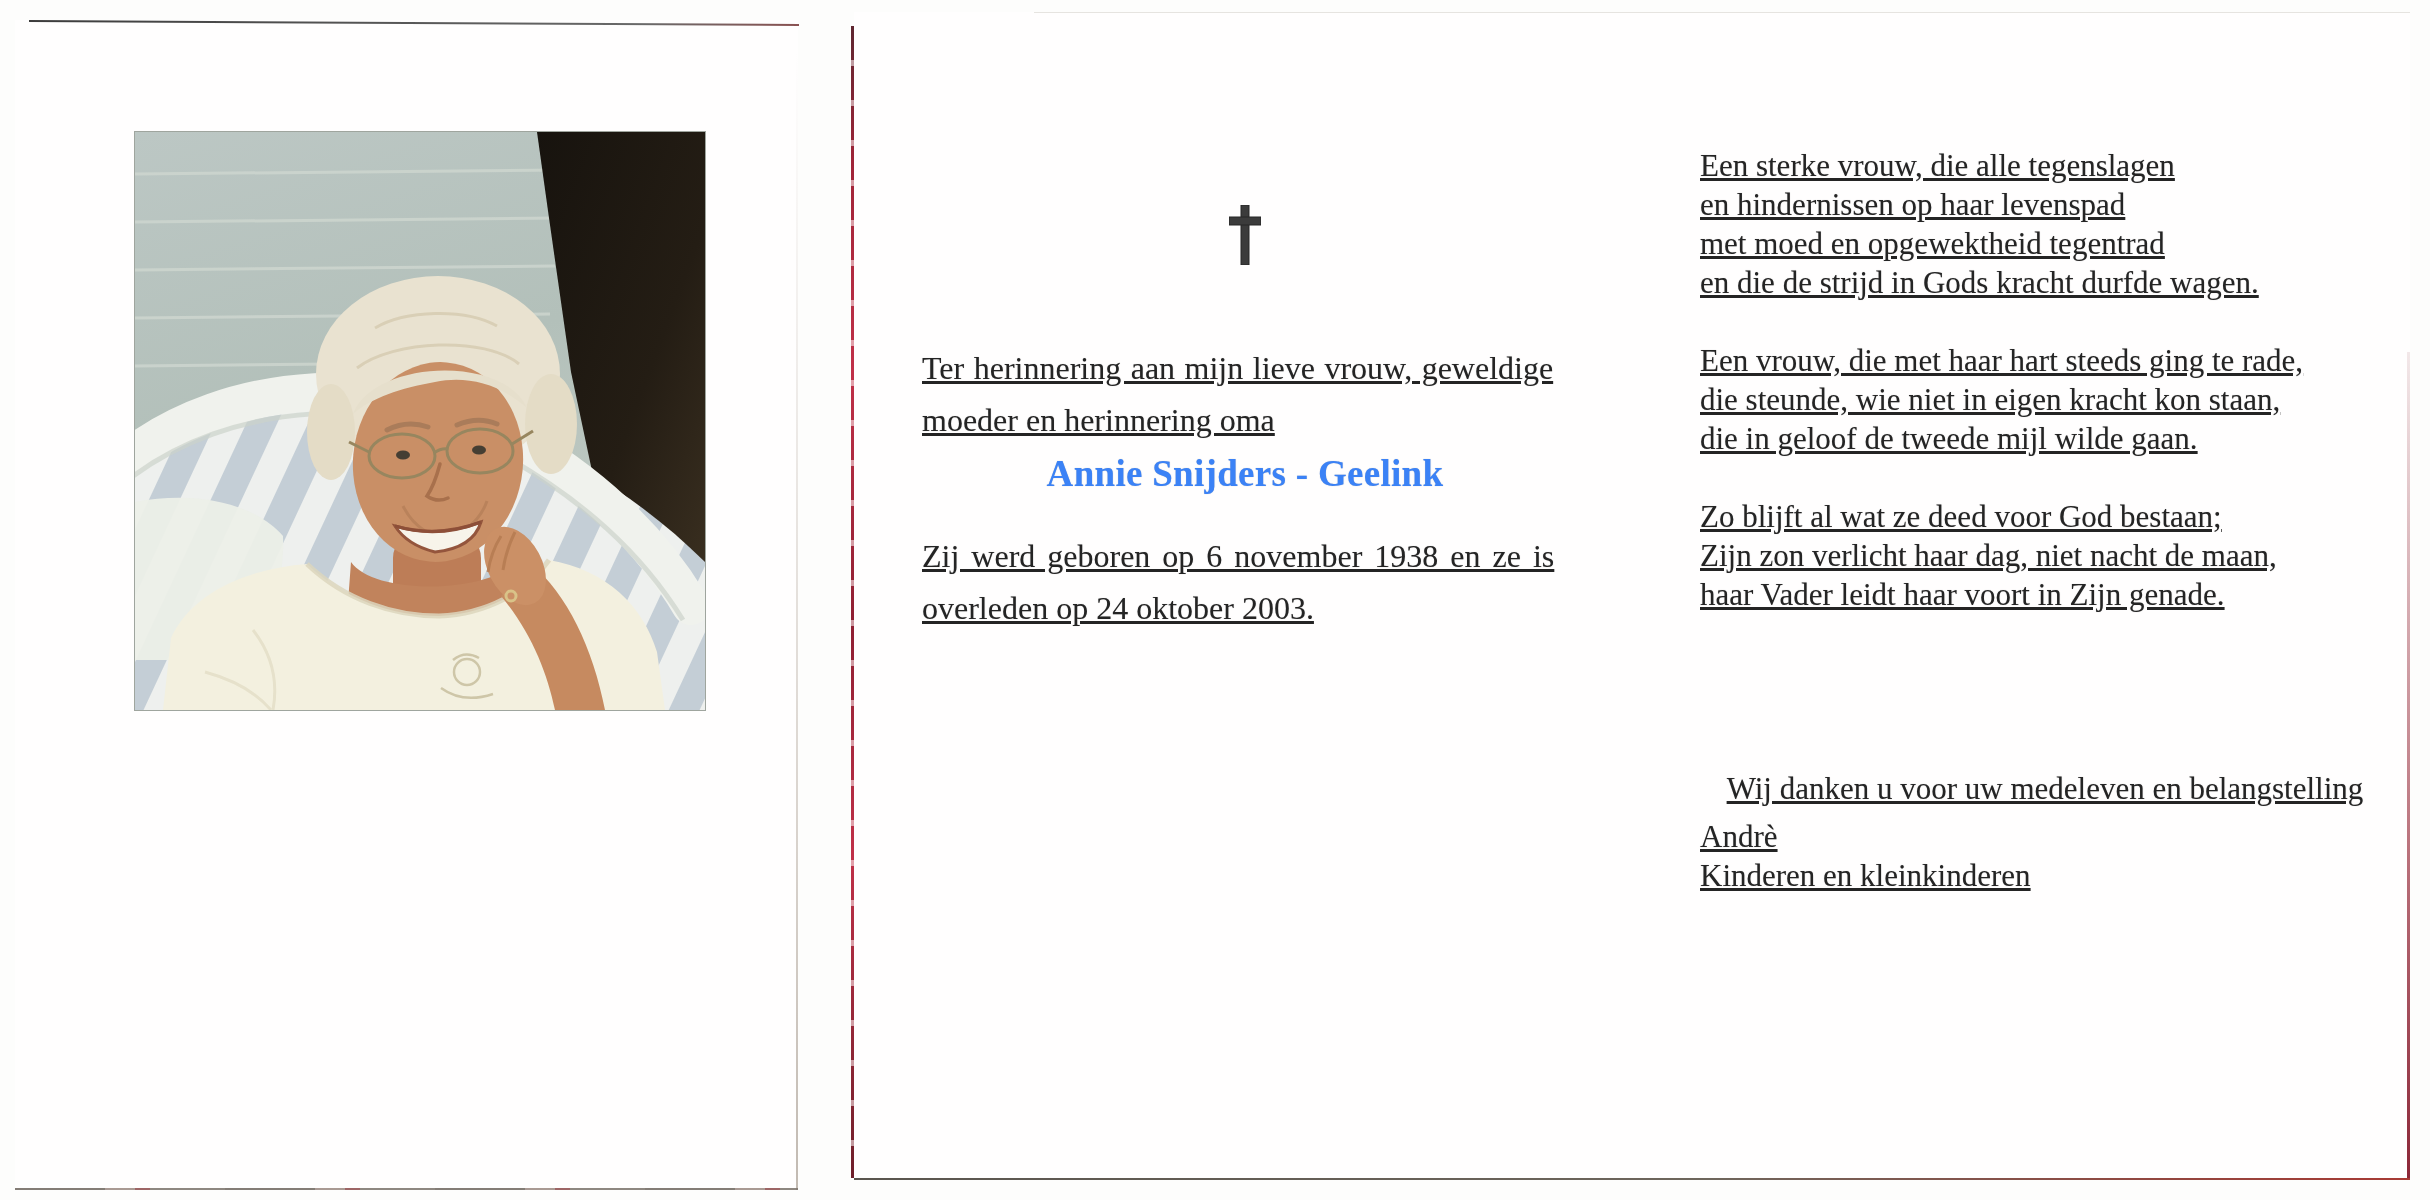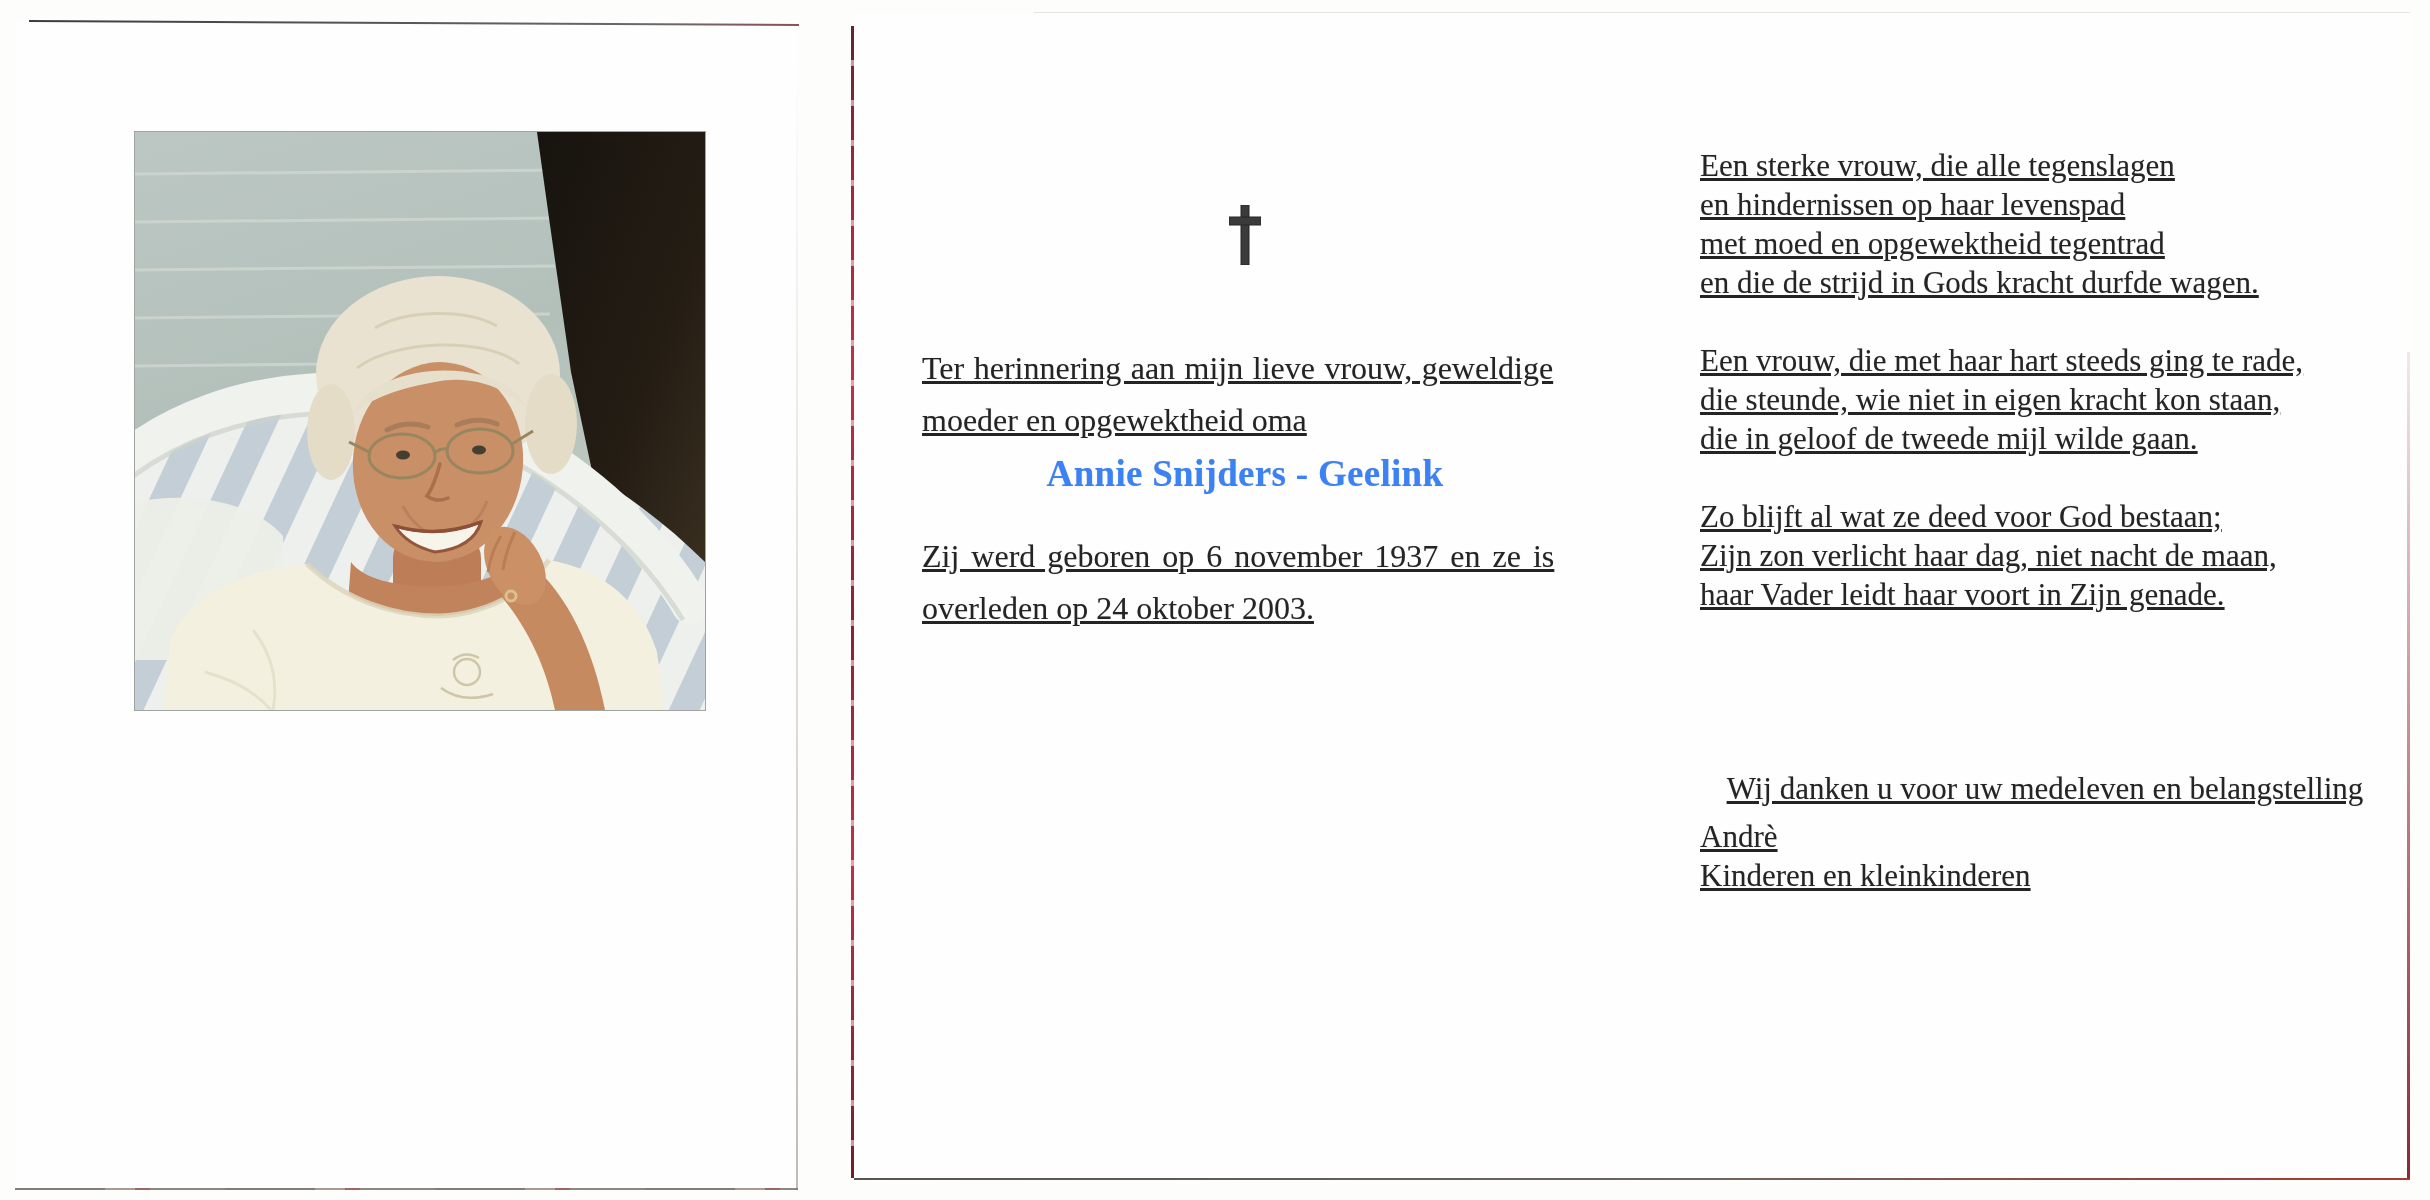--- a/index.html
+++ b/index.html
@@ -193,27 +193,27 @@
     <div class="middle-panel">
       <div class="cross-wrap">
         <svg width="32" height="60" viewBox="0 0 32 60">
           <rect x="12" y="0" width="8" height="60" fill="#3b3b3b" stroke="#272727" stroke-width="1"></rect>
           <rect x="0" y="12" width="32" height="8" fill="#3b3b3b" stroke="#272727" stroke-width="1"></rect>
         </svg>
       </div>
 
       <div class="intro soft">
         <div class="t-line ws1">Ter herinnering aan mijn lieve vrouw, geweldige</div>
-        <div class="t-line">moeder en opgewektheid oma</div>
+        <div class="t-line">moeder en herinnering oma</div>
       </div>
 
       <div class="name soft">Annie Snijders - Geelink</div>
 
       <div class="dates soft">
-        <div class="t-line ws4">Zij werd geboren op 6 november 1937 en ze is</div>
+        <div class="t-line ws4">Zij werd geboren op 6 november 1938 en ze is</div>
         <div class="t-line">overleden op 24 oktober 2003.</div>
       </div>
     </div>
 
     <div class="right-panel soft">
       <div class="stanza">
         <div class="t-line">Een sterke vrouw, die alle tegenslagen</div>
         <div class="t-line">en hindernissen op haar levenspad</div>
         <div class="t-line">met moed en opgewektheid tegentrad</div>
         <div class="t-line">en die de strijd in Gods kracht durfde wagen.</div>

